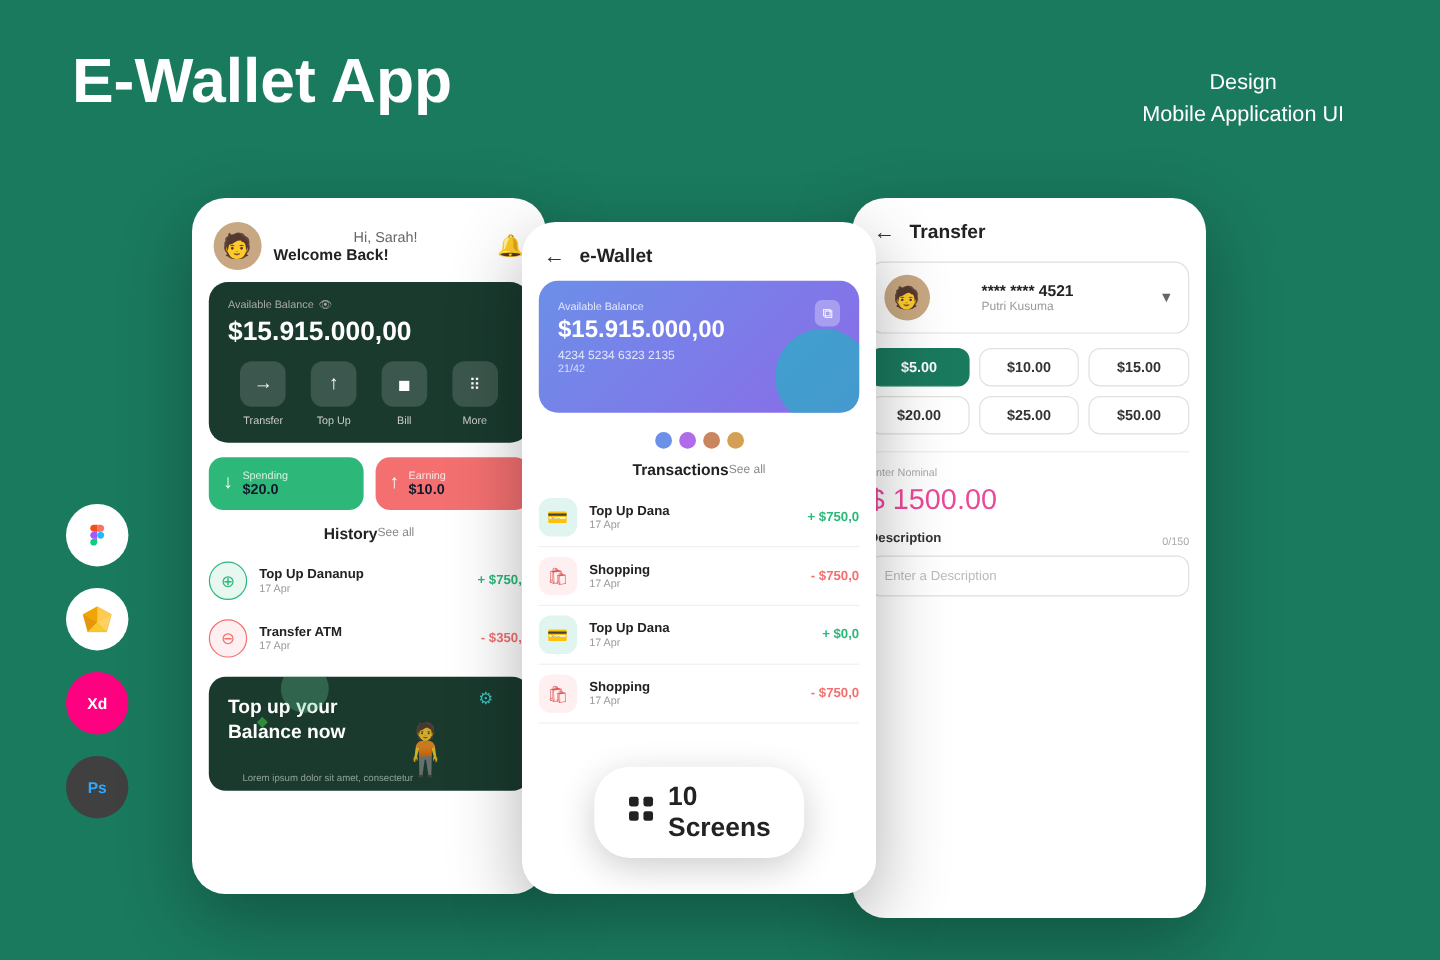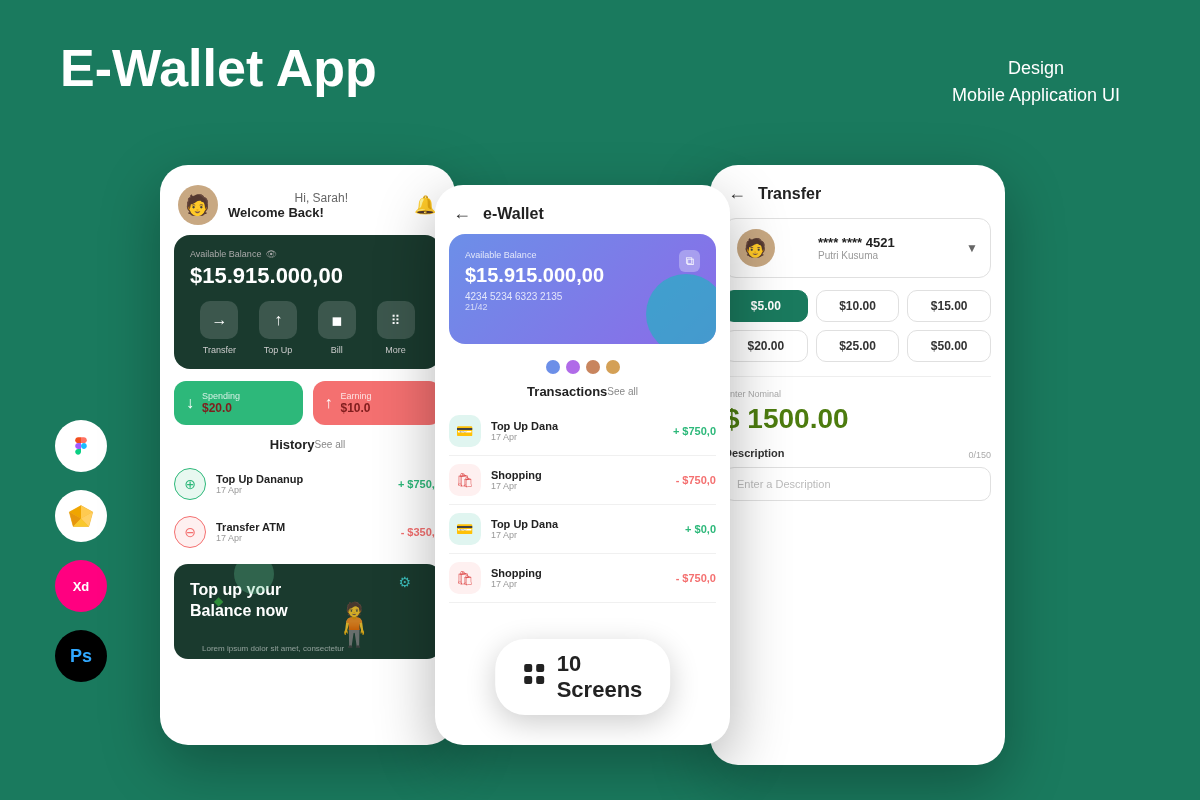--- a/index.html
+++ b/index.html
@@ -188,21 +188,21 @@
       font-size: 16px;
       color: white;
     }
     .summary-info .label {
       font-size: 9px;
       color: rgba(255,255,255,0.8);
     }
     .summary-info .amount {
       font-size: 12px;
       font-weight: 700;
-      color: #7f1d1d;
+      color: #0f172a;
     }
 
     .section-header {
       display: flex;
       justify-content: center;
       align-items: center;
       padding: 0 14px 8px;
     }
     .section-title {
       font-size: 13px;
@@ -445,23 +445,23 @@
     .nominal-section {
       margin: 0 14px;
       border-top: 1px solid #eee;
       padding-top: 12px;
     }
     .nominal-label {
       font-size: 9px;
       color: #aaa;
     }
     .nominal-amount {
-      font-size: 28px;
-      font-weight: 700;
-      color: #4d7c0f;
+      font-size: 24px;
+      font-weight: 400;
+      color: #ec4899;
       margin: 4px 0 12px;
     }
 
     .desc-section {
       margin: 0 14px 14px;
     }
     .desc-label {
       font-size: 11px;
       font-weight: 600;
       color: #333;
@@ -520,21 +520,21 @@
     <svg width="26" height="24" viewBox="0 0 100 90" fill="none">
       <polygon points="50,5 95,30 80,85 20,85 5,30" fill="#f7b731" stroke="#e6a817" stroke-width="2"></polygon>
       <polygon points="50,5 95,30 50,55" fill="#ffca50"></polygon>
       <polygon points="50,5 5,30 50,55" fill="#f0a500"></polygon>
       <polygon points="5,30 50,55 20,85" fill="#e6960c"></polygon>
       <polygon points="95,30 80,85 50,55" fill="#ffd064"></polygon>
       <polygon points="20,85 80,85 50,55" fill="#f9c82c"></polygon>
     </svg>
   </div>
   <div class="tool-icon xd-icon" style="background:#ff0080; color:white; font-size:13px; font-weight:900;">Xd</div>
-  <div class="tool-icon ps-icon" style="background:#000000; color:#31a8ff; font-size:18px; font-weight:900;">Ps</div>
+  <div class="tool-icon ps-icon" style="background:#404040; color:#31a8ff; font-size:13px; font-weight:900;">Ps</div>
 </div>
 
 <div class="phones-container">
 
   <div class="phone phone-1">
 
     <div class="phone-1-header">
       <div class="avatar">🧑</div>
       <div class="greeting">
         <div class="hi">Hi, Sarah!</div>

